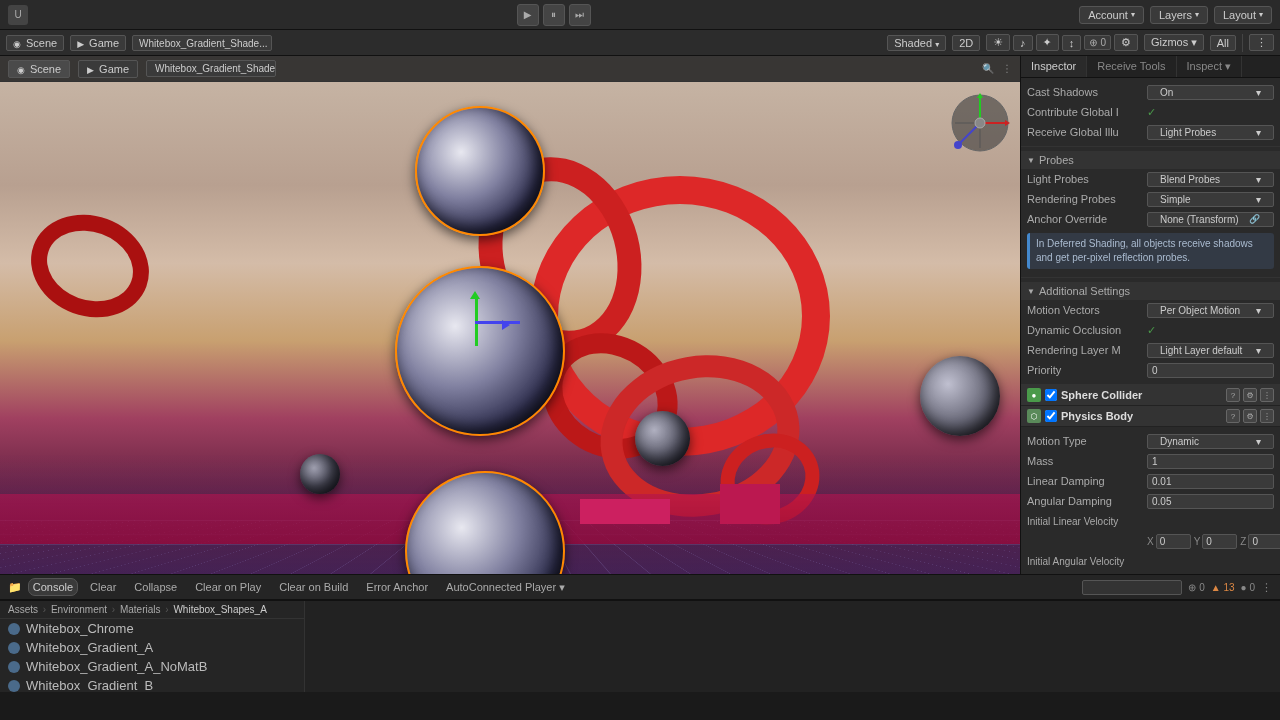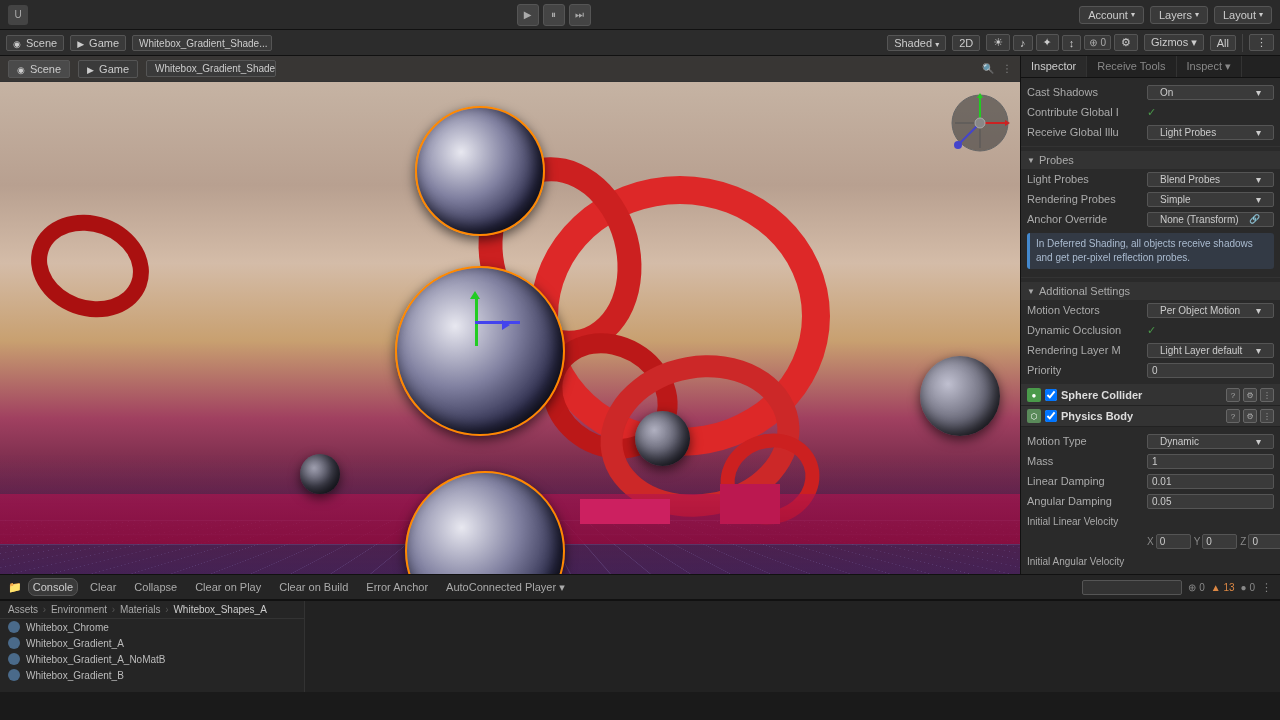--- a/index.html
+++ b/index.html
@@ -365,21 +365,21 @@
     .breadcrumb-item { color: #aaa; }
     .breadcrumb-sep { color: #555; margin: 0 2px; }
     .breadcrumb-current { color: #ccc; }
     .asset-item {
       display: flex;
       align-items: center;
       padding: 2px 8px;
       gap: 6px;
       cursor: pointer;
     }
-    .asset-name { font-size: 10px; color: #bbb; }
+    .asset-name { font-size: 13px; color: #bbb; }
     .assets-main {
       flex: 1;
       display: flex;
       align-items: center;
       justify-content: center;
       color: #555;
       font-size: 11px;
     }
 
     

